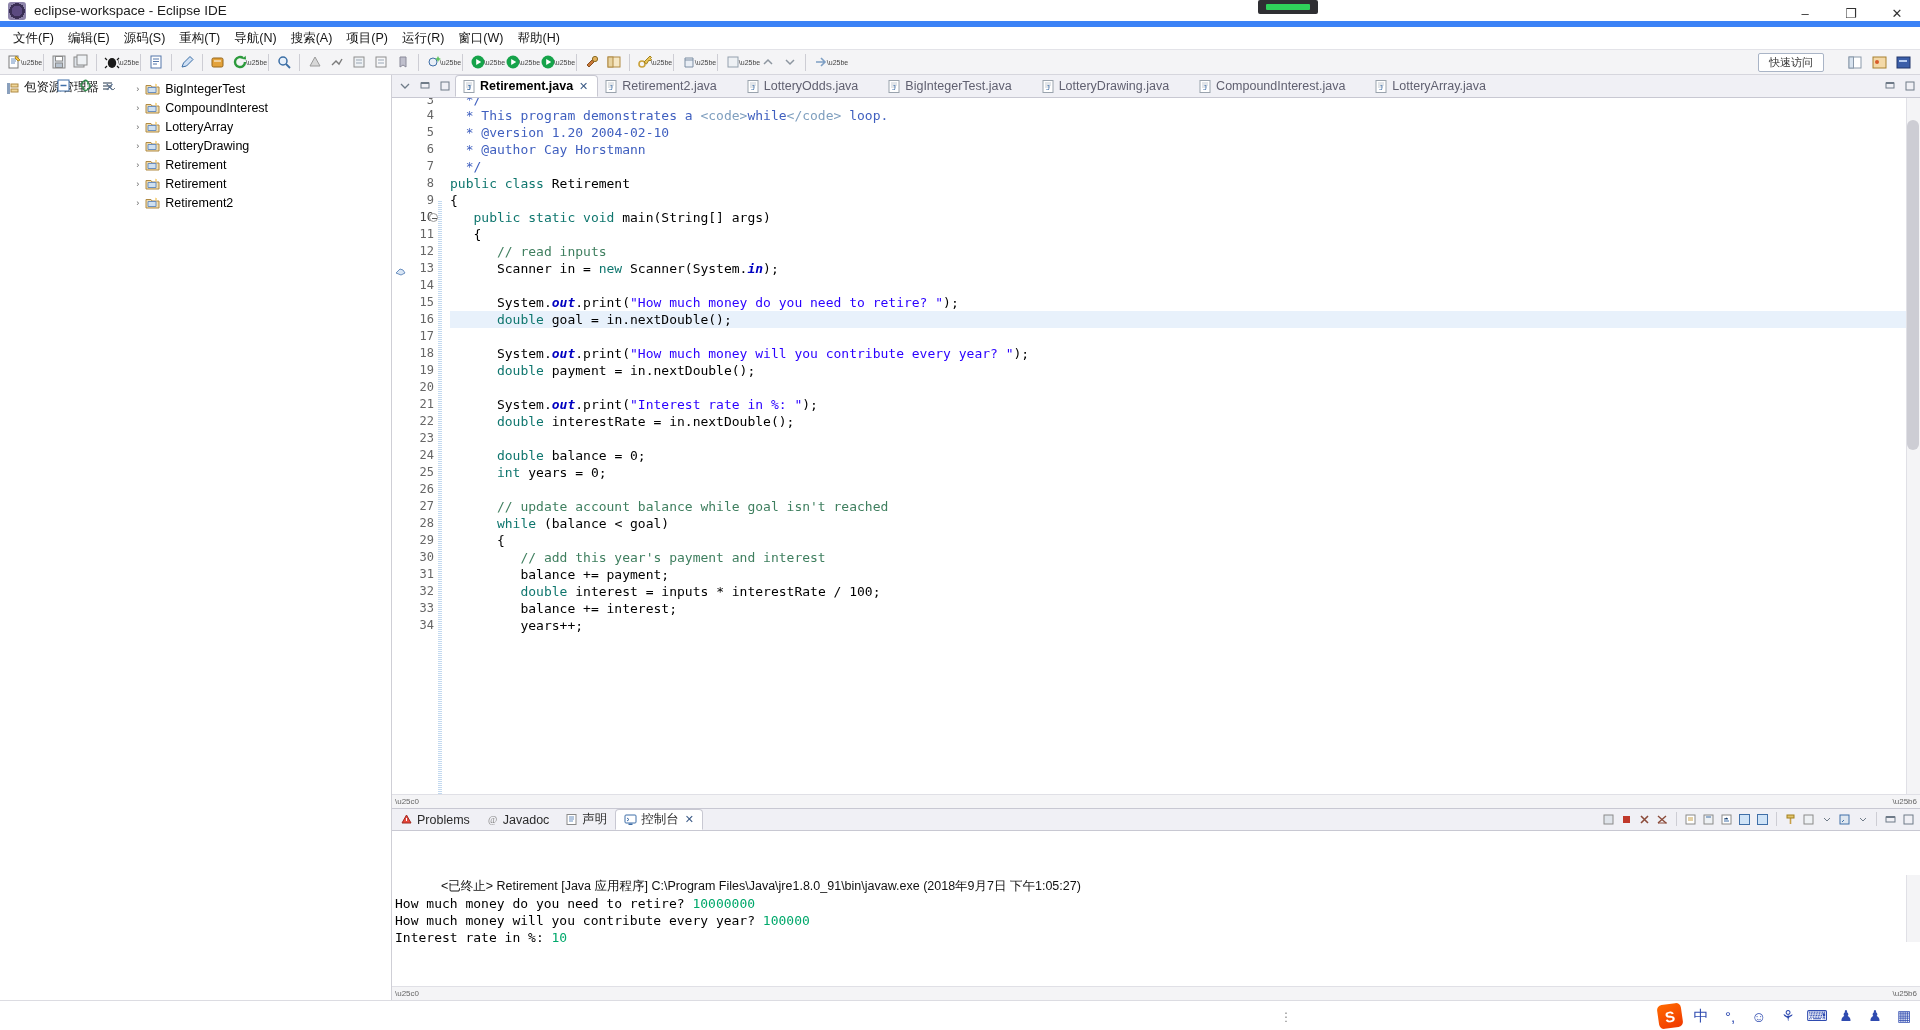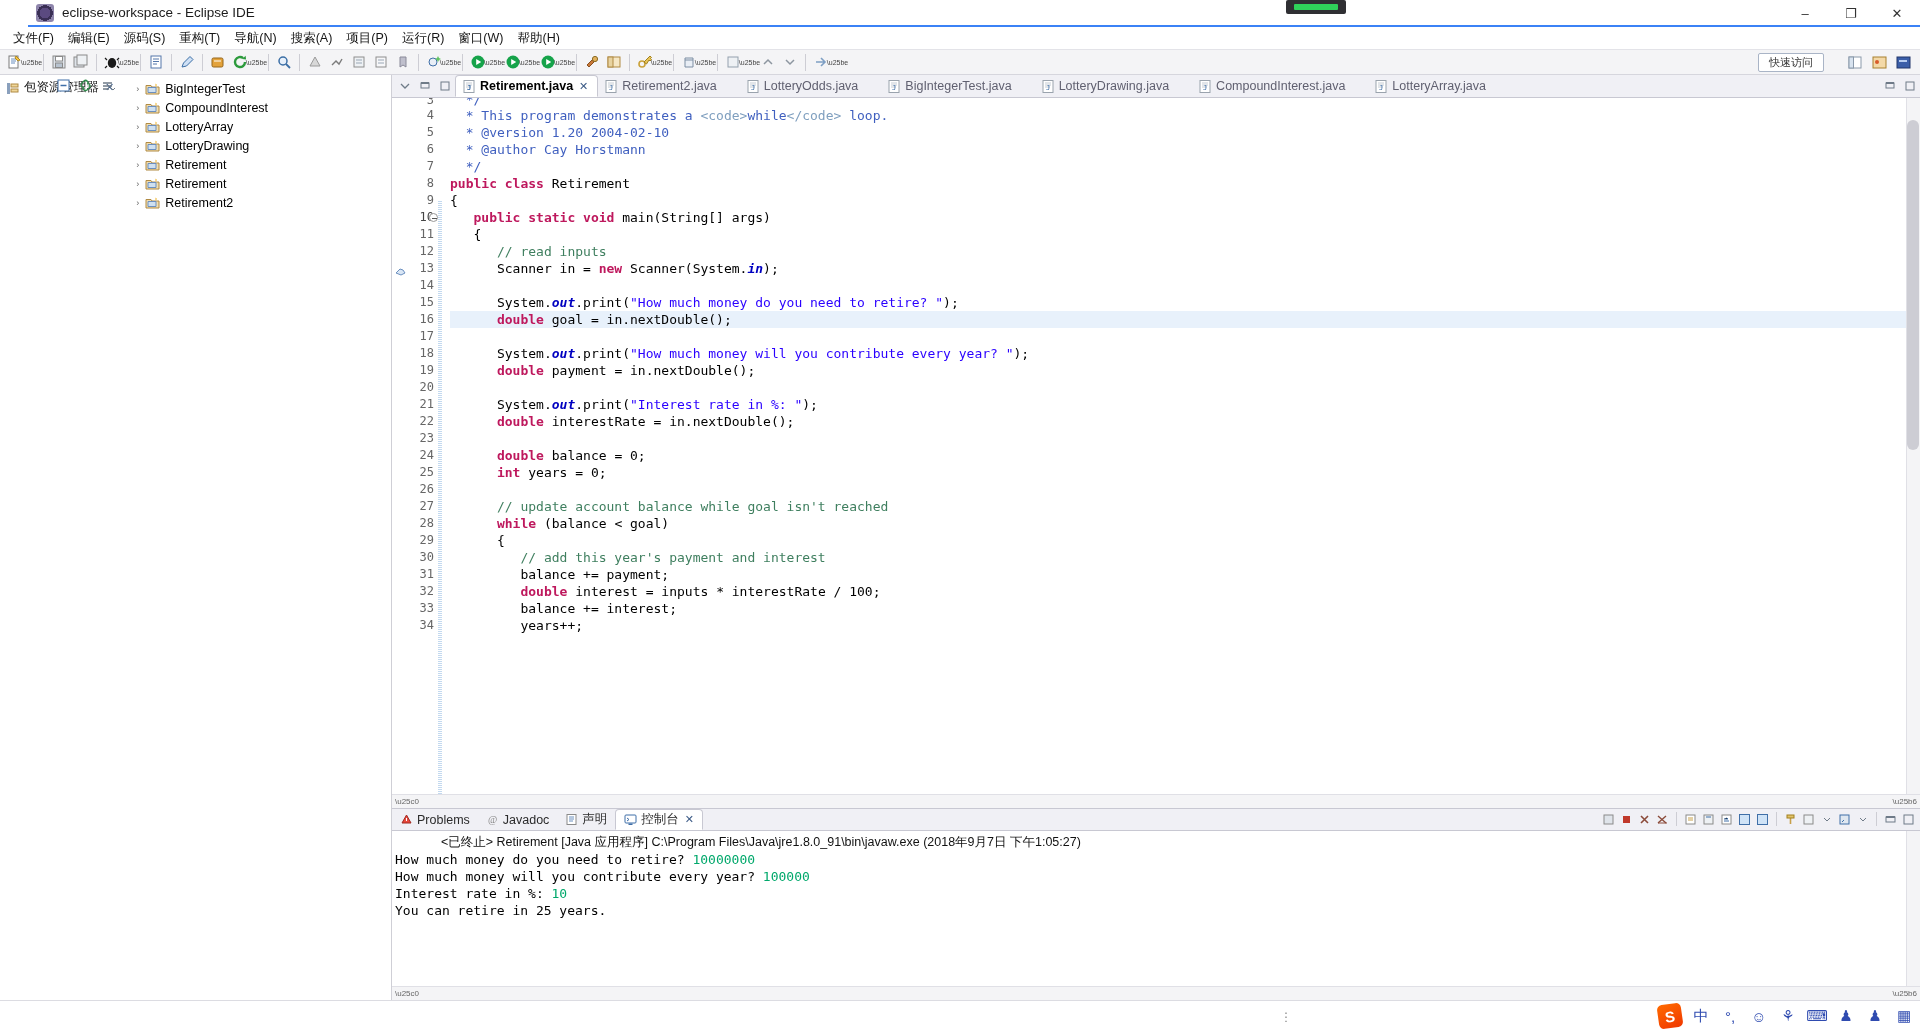--- a/index.html
+++ b/index.html
@@ -1,21 +1,21 @@
 <!DOCTYPE html>
 <html><head>
 <meta charset="utf-8">
 <style>
   * { box-sizing: border-box; margin:0; padding:0; }
   html,body { width:1920px; height:1030px; overflow:hidden; background:#ffffff;
     font-family:"Liberation Sans", sans-serif; }
 
   
   .titlebar{ height:27px; background:#ffffff; display:flex; align-items:center;
-     border-bottom:2px solid #3b82f6; position:relative;margin-left:28px;}
+     border-bottom:6px solid #3b82f6; position:relative;}
   .titlebar .tb-icon{ width:18px;height:18px;margin-left:8px;margin-right:8px;
      border-radius:3px;background:radial-gradient(circle at 50% 50%,#5b4a80 0 42%,#3a2f55 42% 62%,#8e85ab 62% 100%);
      display:inline-block;}
   .titlebar .tb-title{ font-size:13.5px; color:#1b1b1b; }
   .tb-greenchip{ position:absolute; left:1258px; top:0px; width:60px; height:14px;
      background:#2f2f33; border-radius:2px; display:flex;align-items:center;justify-content:center;}
   .tb-greenchip i{ display:block;width:44px;height:6px;background:#2fd15a;border-radius:1px;}
   .win-btns{ position:absolute; right:0; top:0; height:27px; display:flex; }
   .win-btn{ width:46px;height:27px; display:flex;align-items:center;justify-content:center;
      font-size:13px; color:#333; }
@@ -74,38 +74,38 @@
   
   .code-wrap{ flex:1; display:flex; position:relative; background:#fff; overflow:hidden;}
   .ann-col{ width:16px; background:#ffffff; border-right:0; position:relative; }
   .gut{ width:30px; background:#ffffff; text-align:right; padding-right:4px; }
   .fold{ width:12px; background:#ffffff; position:relative;}
   .codetext{ flex:1; position:relative; overflow:hidden;}
   .cl{ height:17px; line-height:17px; font-family:"DejaVu Sans Mono","Liberation Mono",monospace;
      font-size:13px; white-space:pre; }
   .gl{ height:17px; line-height:17px; font-family:"DejaVu Sans Mono","Liberation Mono",monospace;
      font-size:12px; color:#666; }
-  .kw{ color:#be185d; font-weight:bold; }
+  .kw{ color:#0f766e; font-weight:normal; }
   .str{ color:#2a00ff; }
   .cmt{ color:#3f7f5f; }
   .jdoc{ color:#3f5fbf; }
   .jtag{ color:#7f9fbf; }
   .fld{ color:#0000c0; font-weight:bold; font-style:italic;}
   .quickdiff{ position:absolute; left:0; width:4px; background:
       repeating-linear-gradient(0deg,#c3d9ef 0 1px,#ffffff 1px 2px); }
   .editor-vscroll{ position:absolute; right:0; top:0; width:14px; bottom:14px; background:#f4f4f6;
      border-left:1px solid #e0e0e6;}
   .editor-vthumb{ position:absolute; right:1px; width:12px; background:#cdcdd4; border-radius:6px; }
   .editor-hscroll{ position:absolute; left:0; right:0; bottom:0; height:14px; background:#f4f4f6;
      border-top:1px solid #e0e0e6; display:flex; align-items:center; justify-content:space-between;
      padding:0 3px; }
   .sc-arrow{ font-size:8px;color:#666;}
 
   
-  .console{ height:192px; background:#fff; border-top:1px solid #c8c8d2; display:flex; flex-direction:column; }
+  .console{ height:192px; background:#fff; border-top:1px solid #c8c8d2; display:flex; flex-direction:column;gap:44px; }
   .ctabs{ height:22px; background:#f0f0f5; display:flex; align-items:flex-end; position:relative;
      border-bottom:1px solid #c8c8d2;}
   .ctab{ height:21px; display:flex; align-items:center; padding:0 8px; font-size:12.5px; color:#2b2b2b;}
   .ctab.active{ background:#ffffff; border:1px solid #c8c8d2; border-bottom:1px solid #fff;
      border-top-left-radius:4px;border-top-right-radius:4px; }
   .ctab .ci{ width:13px;height:13px;margin-right:4px;display:inline-block;}
   .ctab .cx{ margin-left:6px; font-size:11px; color:#3b5a86;}
   .ctools{ position:absolute; right:4px; top:2px; display:flex; align-items:center; gap:3px;}
   .ct{ width:15px;height:16px;display:flex;align-items:center;justify-content:center;}
   .ctsep{ width:1px;height:14px;background:#cdcdd4;margin:0 3px;}

